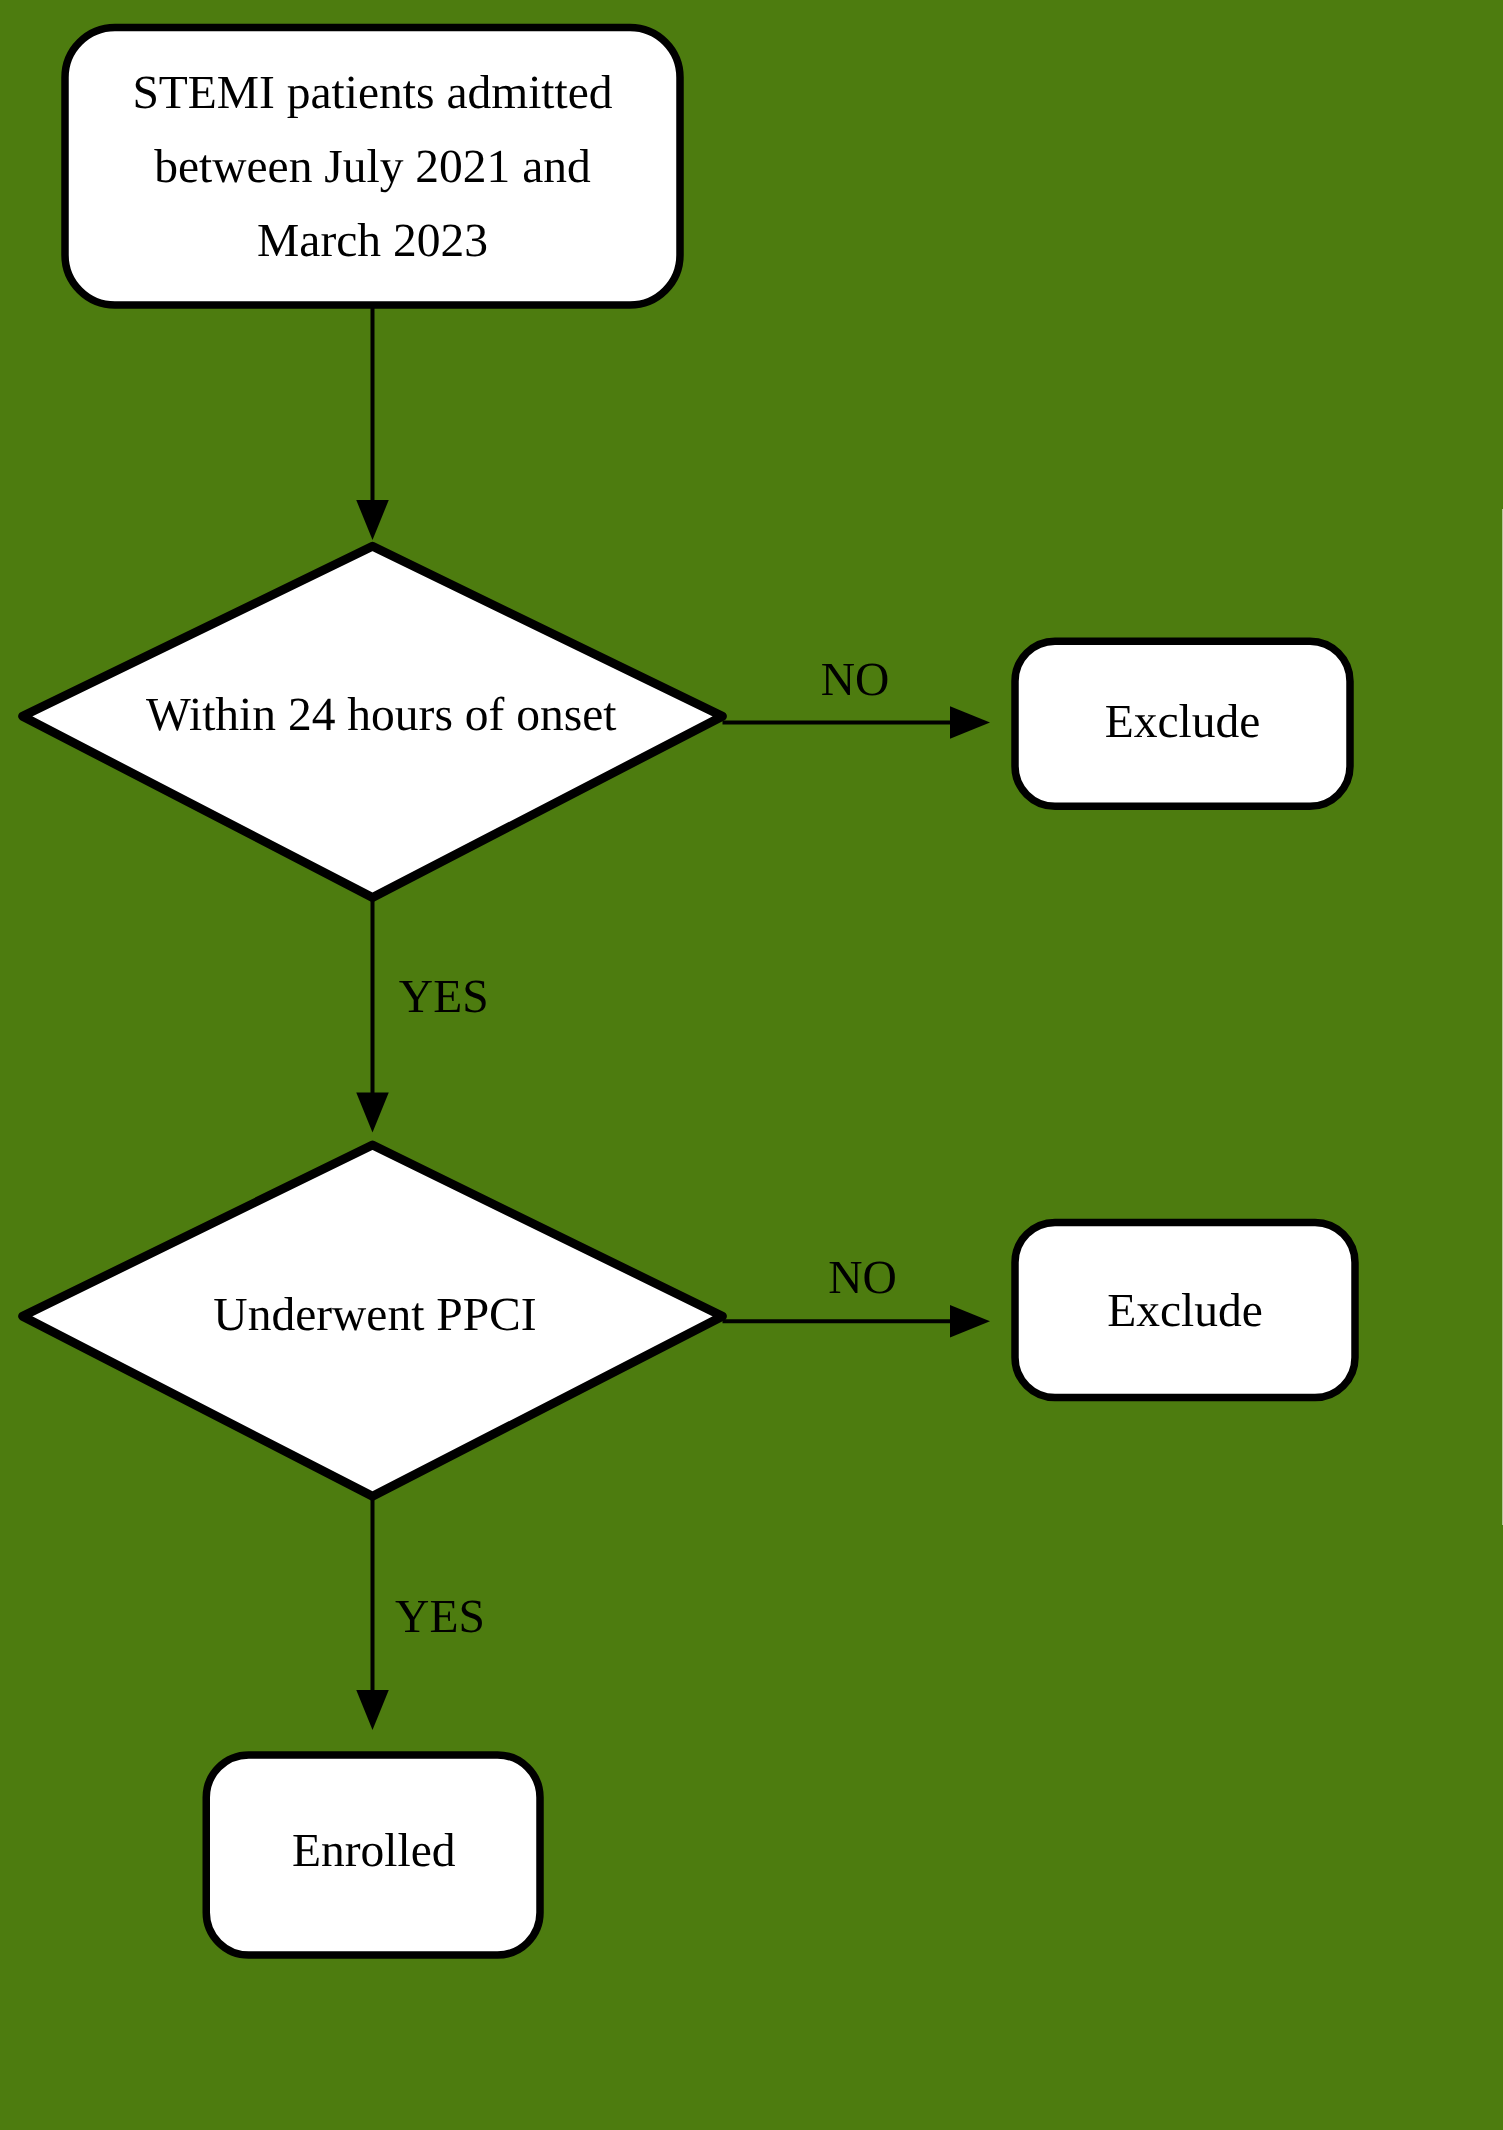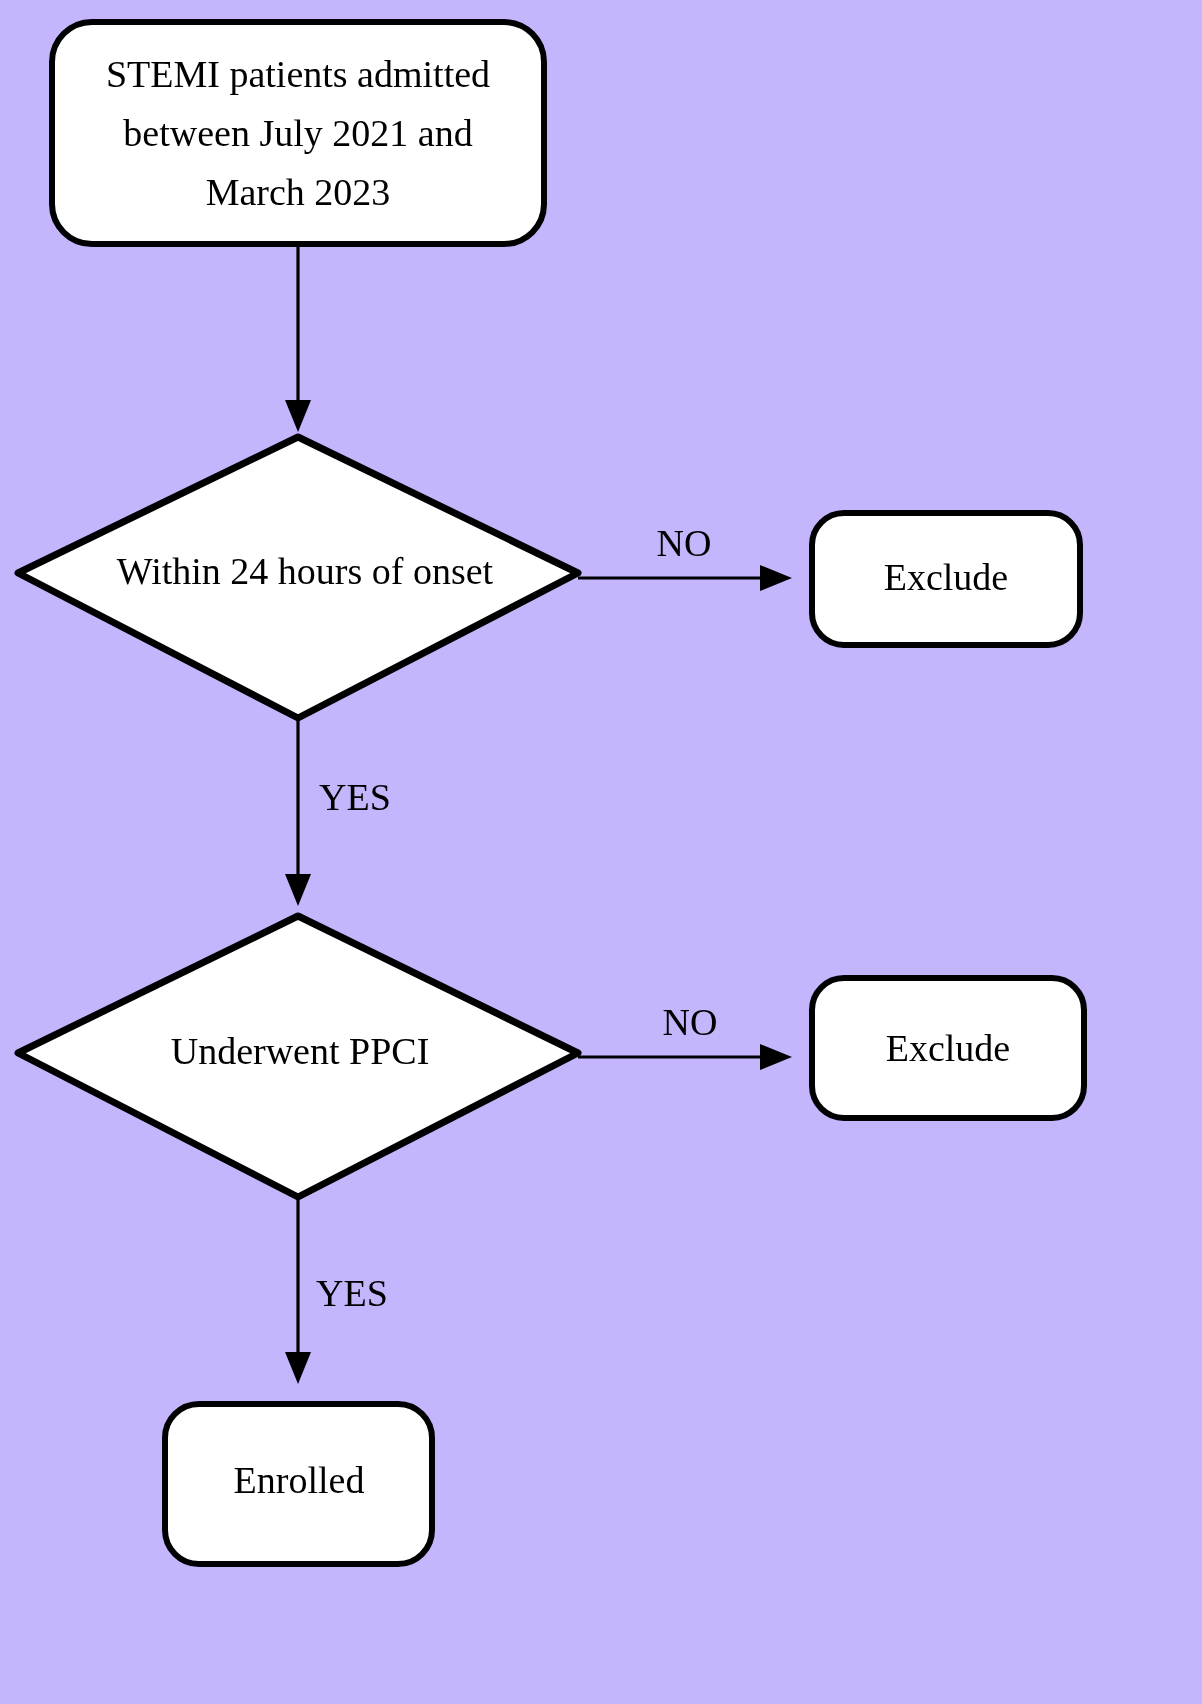--- a/index.html
+++ b/index.html
@@ -10,21 +10,21 @@
   body {
     width: 1202px;
     height: 1704px;
     overflow: hidden;
     font-family: "Liberation Serif", "DejaVu Serif", serif;
   }
   #flowchart-root {
     position: relative;
     width: 1202px;
     height: 1704px;
-    background: #c4b5fd;
+    background: #4d7c0f;
   }
   svg.chart-canvas {
     display: block;
     width: 1202px;
     height: 1704px;
   }
   .node-shape {
     fill: #ffffff;
     stroke: #000000;
     stroke-linejoin: round;

